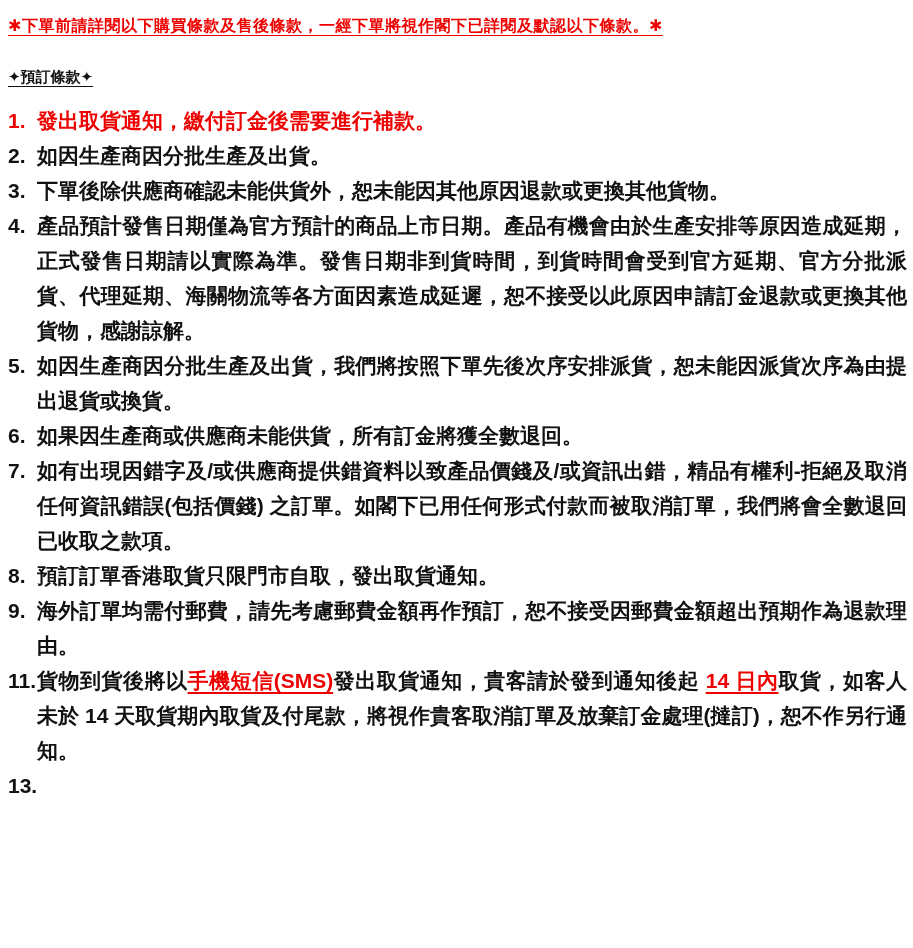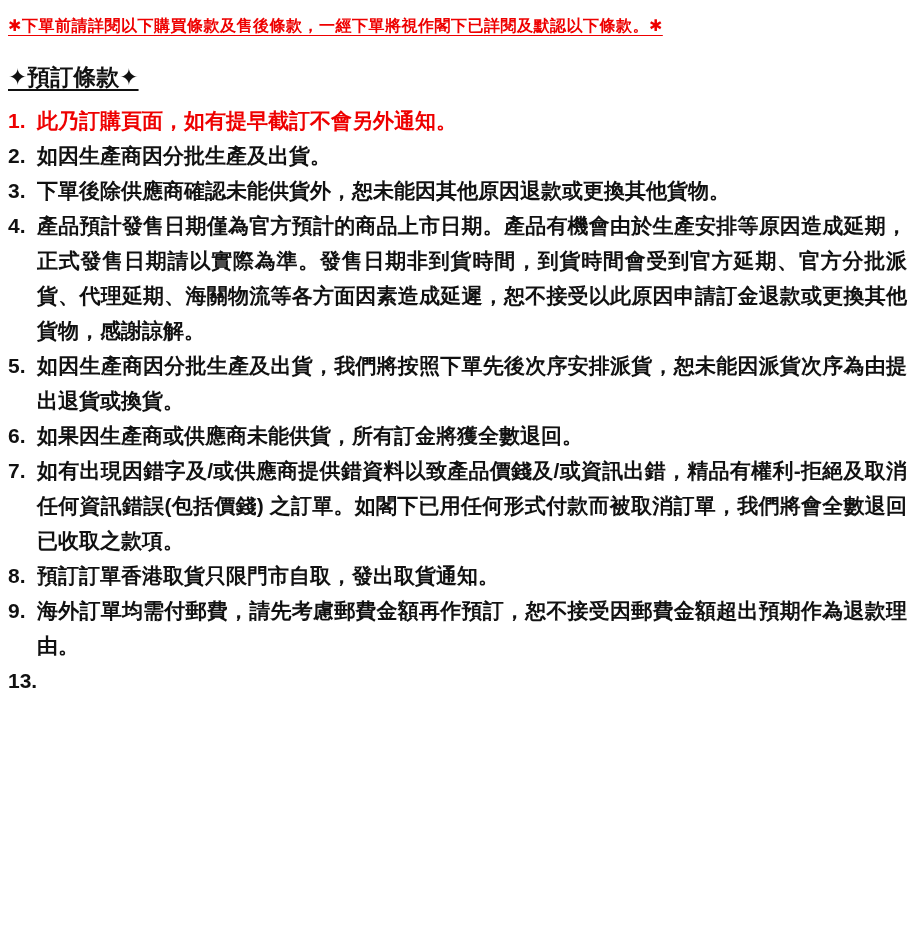--- a/index.html
+++ b/index.html
@@ -31,21 +31,21 @@
     line-height: 28px;
     text-decoration: underline;
     text-underline-offset: 4px;
     letter-spacing: 0.5px;
     white-space: nowrap;
   }
   .section-title {
     display: inline-block;
     margin-top: 24px;
     color: var(--black);
-    font-size: 23px;
+    font-size: 15px;
     line-height: 26px;
     text-decoration: underline;
     text-underline-offset: 4px;
   }
   .terms {
     margin-top: 13px;
     font-size: 21px;
     line-height: 35px;
   }
   .term-item {
@@ -71,21 +71,21 @@
 <body>
 
 <div class="page">
   <div class="notice">✱下單前請詳閱以下購買條款及售後條款，一經下單將視作閣下已詳閱及默認以下條款。✱</div>
 
   <div class="section-title">✦預訂條款✦</div>
 
   <div class="terms">
       <div class="term-item">
         <span class="term-num seg-red">1.</span>
-        <span class="term-text"><span class="seg-red">此乃訂購頁面，如有提早截訂不會另外通知。</span></span>
+        <span class="term-text"><span class="seg-red">發出取貨通知，繳付訂金後需要進行補款。</span></span>
       </div>
       <div class="term-item">
         <span class="term-num">2.</span>
         <span class="term-text"><span>如因生產商因分批生產及出貨。</span></span>
       </div>
       <div class="term-item">
         <span class="term-num">3.</span>
         <span class="term-text"><span>下單後除供應商確認未能供貨外，恕未能因其他原因退款或更換其他貨物。</span></span>
       </div>
       <div class="term-item">
@@ -106,17 +106,21 @@
       </div>
       <div class="term-item">
         <span class="term-num">8.</span>
         <span class="term-text"><span>預訂訂單香港取貨只限門市自取，發出取貨通知。</span></span>
       </div>
       <div class="term-item">
         <span class="term-num">9.</span>
         <span class="term-text"><span>海外訂單均需付郵費，請先考慮郵費金額再作預訂，恕不接受因郵費金額超出預期作為退款理由。</span></span>
       </div>
       <div class="term-item">
+        <span class="term-num">11.</span>
+        <span class="term-text"><span>貨物到貨後將以</span><span class="seg-red-underline">手機短信(SMS)</span><span>發出取貨通知，貴客請於發到通知後起 </span><span class="seg-red-underline">14 日內</span><span>取貨，如客人未於 14 天取貨期內取貨及付尾款，將視作貴客取消訂單及放棄訂金處理(撻訂)，恕不作另行通知。</span></span>
+      </div>
+      <div class="term-item">
         <span class="term-num">13.</span>
         <span class="term-text"></span>
       </div>
     </div>
 </div>
 
 </body></html>

